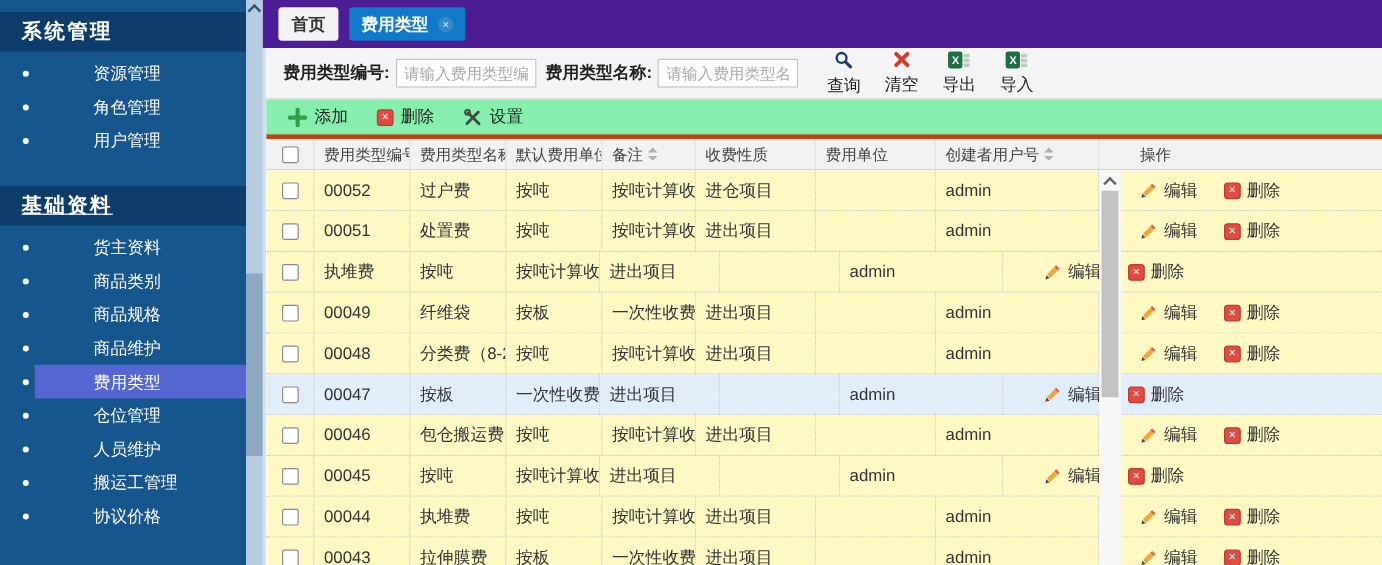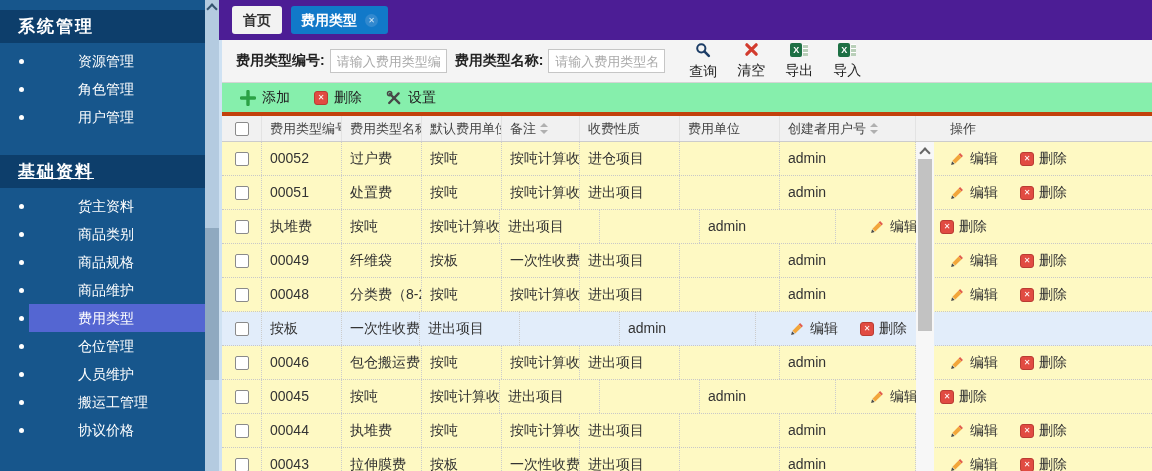--- a/index.html
+++ b/index.html
@@ -371,20 +371,21 @@
       <span class="act-btn del">
         <span class="icon-del"></span>
         <span>删除</span>
       </span>
     </div>
   </div>
         <div class="tr hl-row">
     <div class="c-check">
       <span class="cbx"></span>
     </div>
+    <div class="td c-code">00047</div>
     <div class="td c-unit">按板</div>
     <div class="td c-note">一次性收费</div>
     <div class="td c-nature">进出项目</div>
     <div class="td c-feeunit"></div>
     <div class="td c-creator">admin</div>
     <div class="td c-gap"></div>
     <div class="td c-actions">
       <span class="act-btn">
         <svg width="15" height="15" viewBox="0 0 16 16">
           <path d="M10.8 2.2 L13.8 5.2 12.2 6.8 9.2 3.8 Z" fill="#e05c4f"></path>

